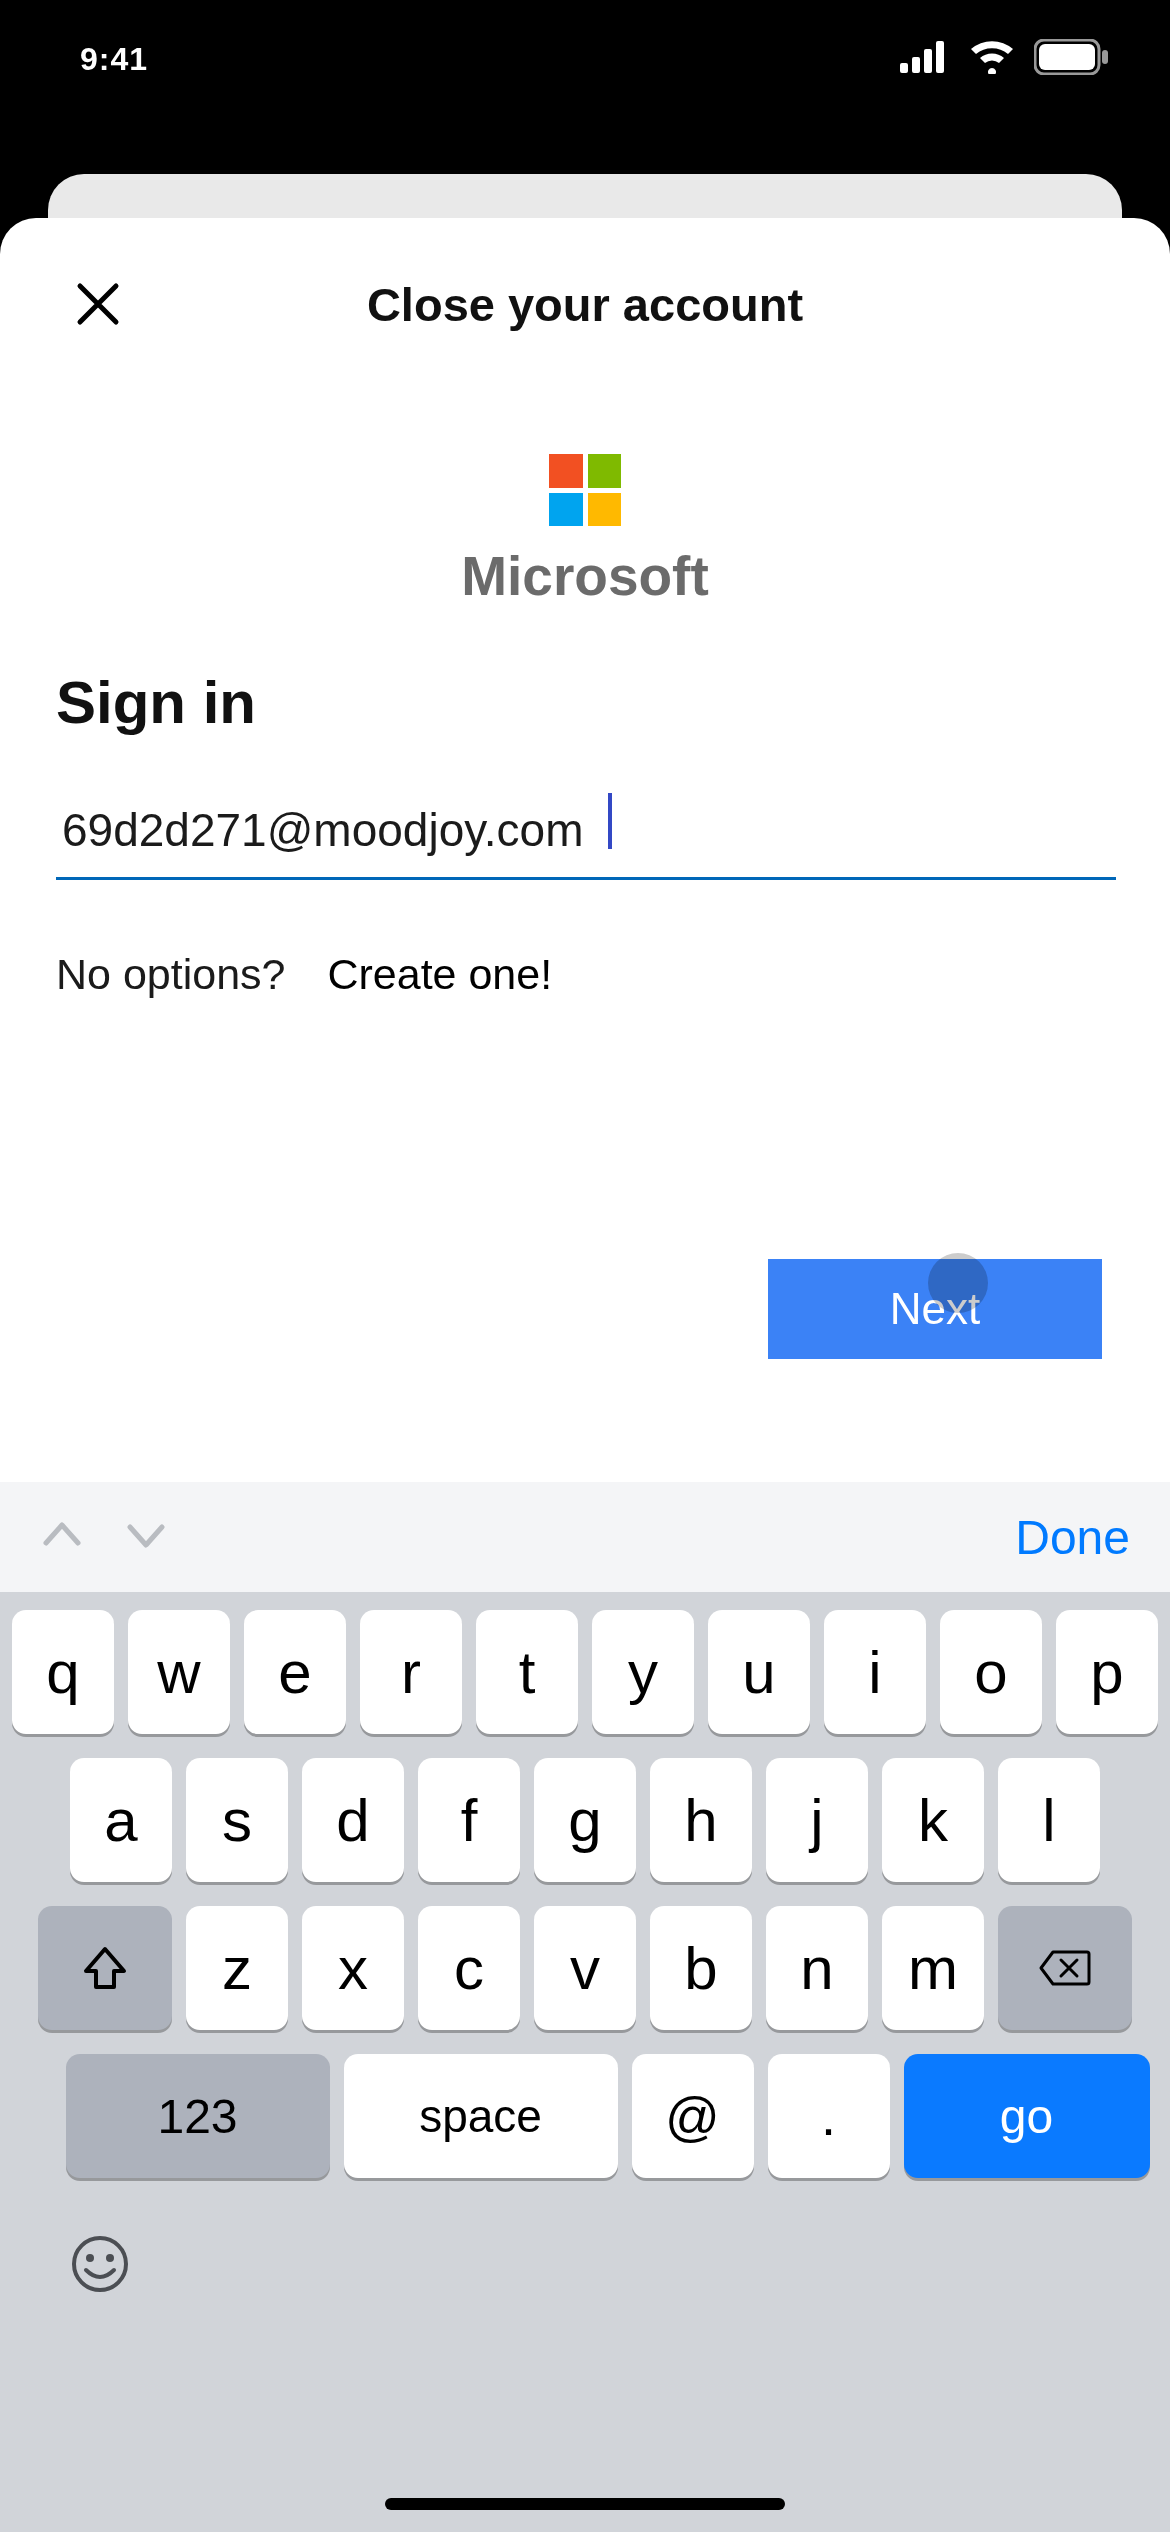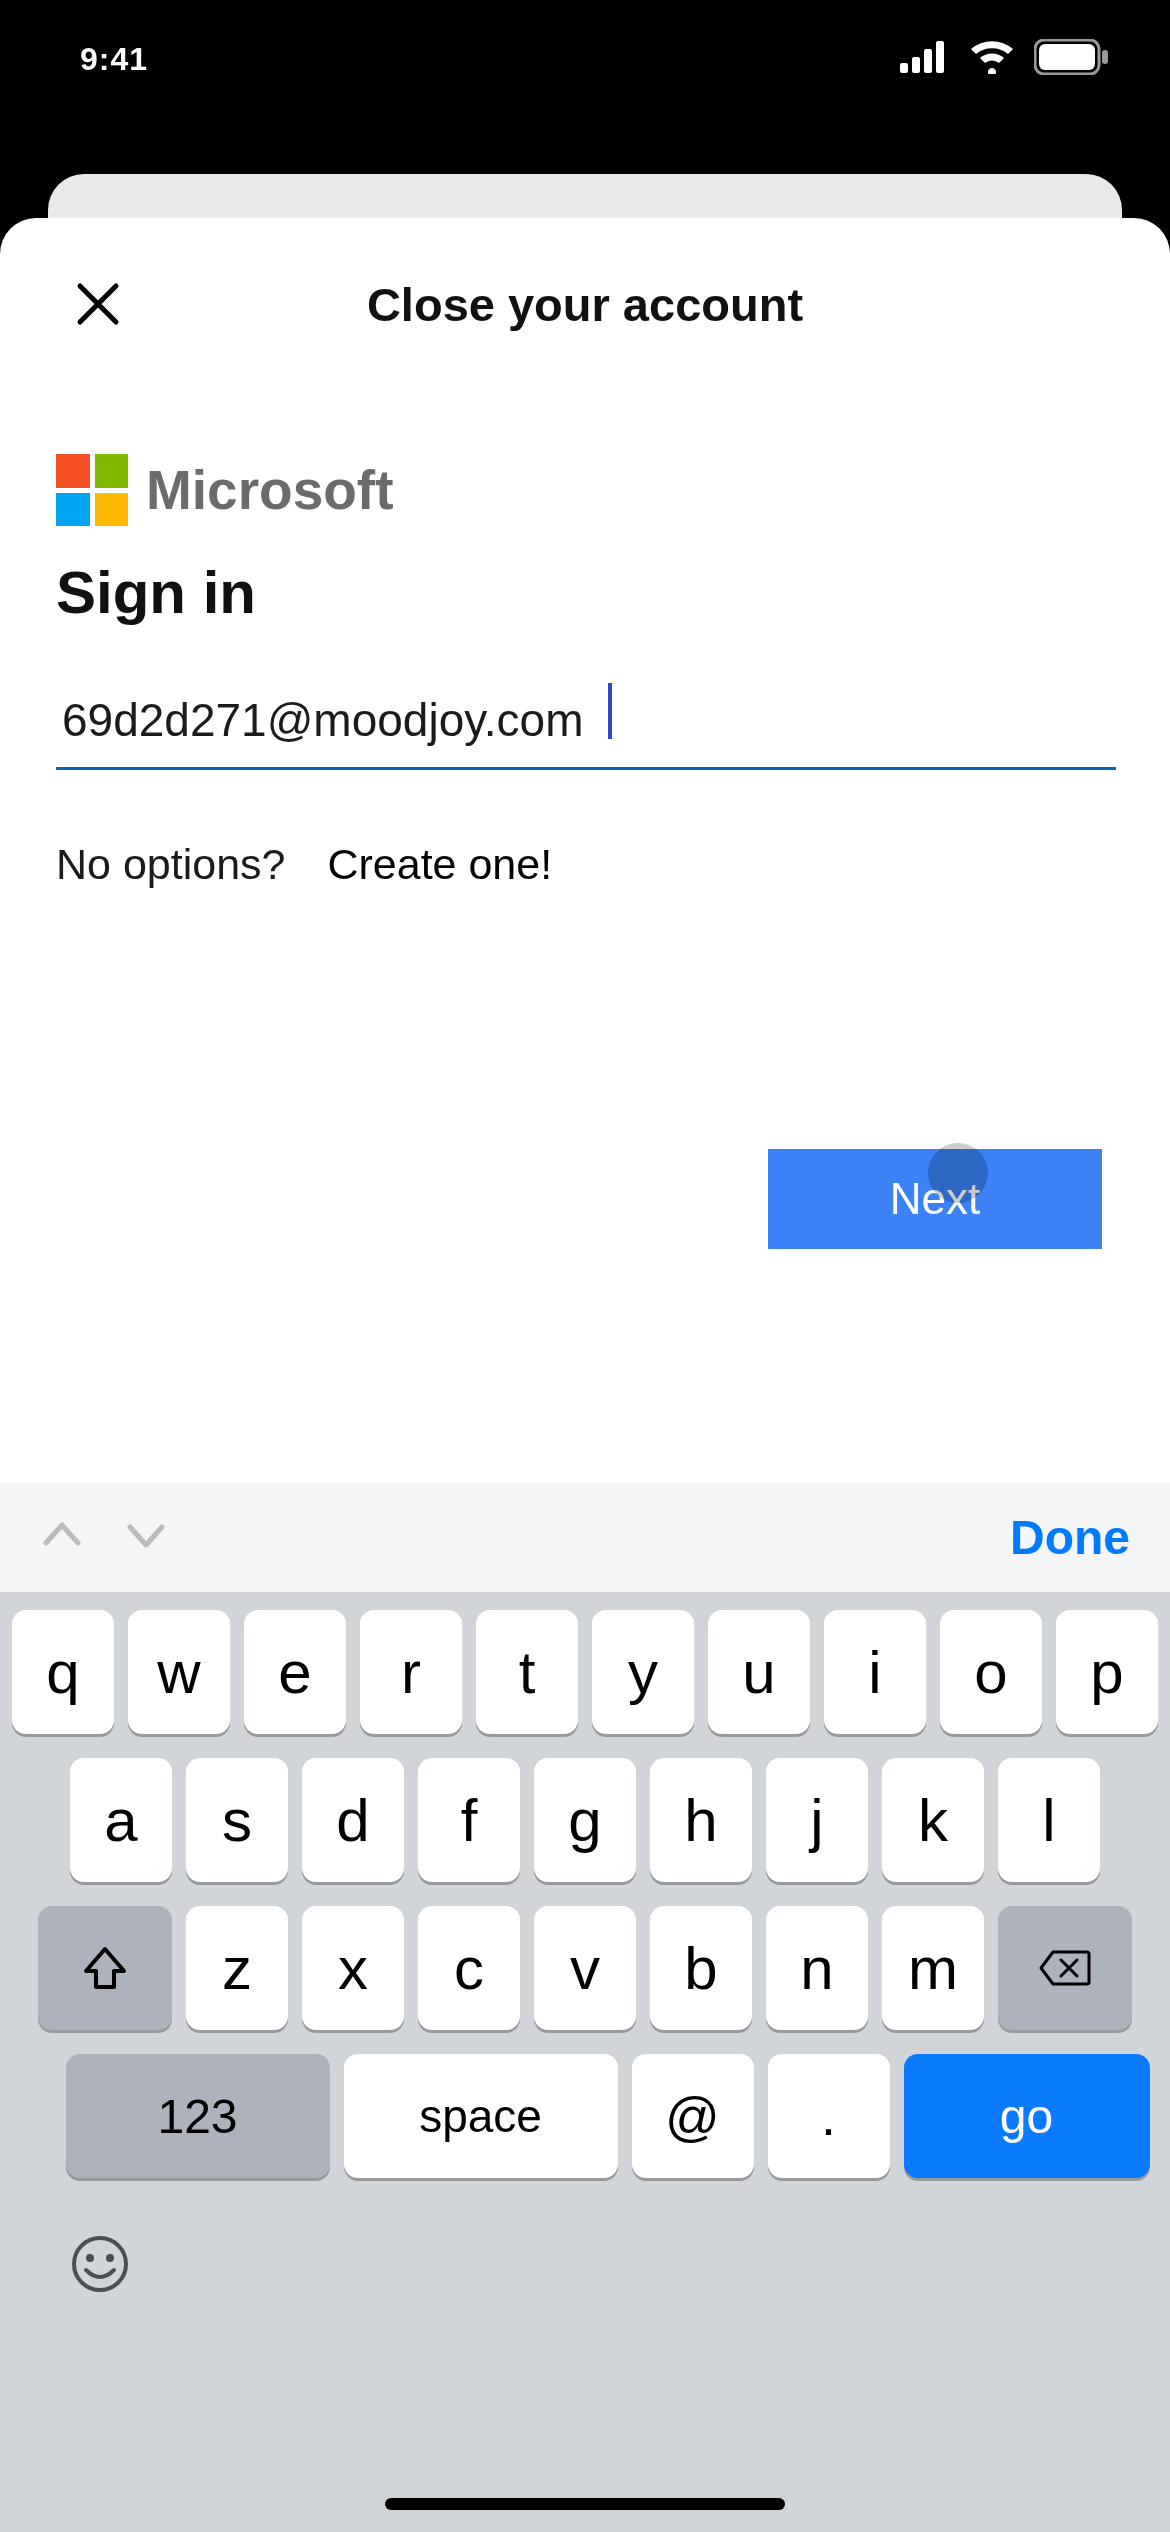--- a/index.html
+++ b/index.html
@@ -16,21 +16,21 @@
 
   
   .sheet { position:absolute; top:218px; left:0; right:0; bottom:0; background:#fff; border-radius:36px 36px 0 0; padding:16px; }
 
   .sheet-header { position:relative; height:140px; display:flex; align-items:center; justify-content:center; }
   .close-btn { position:absolute; left:50px; top:38px; width:64px; height:64px; display:flex; align-items:center; justify-content:center; }
   .sheet-title { font-size:47px; font-weight:700; color:#111; }
 
   .content { padding:80px 40px 0 40px; }
 
-  .ms-logo-row { display:flex; align-items:center; gap:18px; margin-bottom:32px; }
+  .ms-logo-row { display:flex; align-items:center; gap:18px; margin-bottom:60px;flex-direction:column; }
   .ms-logo { width:72px; height:72px; display:grid; grid-template-columns:1fr 1fr; grid-template-rows:1fr 1fr; gap:5px; }
   .ms-logo .sq1 { background:#f25022; }
   .ms-logo .sq2 { background:#7fba00; }
   .ms-logo .sq3 { background:#00a4ef; }
   .ms-logo .sq4 { background:#ffb900; }
   .ms-logo-text { font-size:55px; font-weight:600; color:#6b6b6b; }
 
   .signin-heading { font-size:60px; font-weight:700; color:#111; margin-bottom:62px; }
 
   .email-field { width:1060px; border:0; border-bottom:3px solid #0067b8; background:transparent; font-size:46px; color:#1b1b1b; padding:4px 0 20px 6px; outline:none; }
@@ -44,21 +44,21 @@
   .next-btn { width:334px; height:100px; background:#3b82f6; color:#fff; font-size:44px; display:flex; align-items:center; justify-content:center; position:relative; }
   .tap-dot { position:absolute; top:-6px; right:114px; width:60px; height:60px; border-radius:50%; background:rgba(0,0,0,0.2); }
 
   .signin-options-box { margin-top:240px; border:2px solid #949494; padding:40px 50px 10px 50px; display:flex; align-items:center; gap:60px; width:1020px; margin-left:40px; }
   .signin-options-text { font-size:46px; color:#1b1b1b; }
 
   
   .keyboard { position:absolute; bottom:0; left:0; right:0; height:1050px; background:#d1d4d9; }
   .kb-toolbar { height:110px; background:#f4f5f7; display:flex; align-items:center; justify-content:space-between; padding:0 40px; }
   .kb-arrows { display:flex; gap:40px; color:#b9bcc1; }
-  .kb-done { color:#007aff; font-size:48px; font-weight:700; }
+  .kb-done { color:#007aff; font-size:48px; font-weight:400; }
 
   .kb-rows { padding:18px 10px 0 10px; }
   .kb-row { display:flex; gap:14px; margin-bottom:24px; justify-content:center; }
   .kb-key { background:#fff; border-radius:14px; box-shadow:0 3px 0 rgba(0,0,0,0.28); height:124px; display:flex; align-items:center; justify-content:center; font-size:60px; color:#000; }
   .kb-row.r1 .kb-key { width:102px; }
   .kb-row.r2 { padding:0 58px; }
   .kb-row.r2 .kb-key { width:102px; }
   .kb-row.r3 .kb-key { width:102px; }
   .kb-func { background:#adb2bc; }
   .kb-shift, .kb-backsp { width:134px; background:#adb2bc; border-radius:14px; box-shadow:0 3px 0 rgba(0,0,0,0.28); display:flex; align-items:center; justify-content:center; height:124px; }

